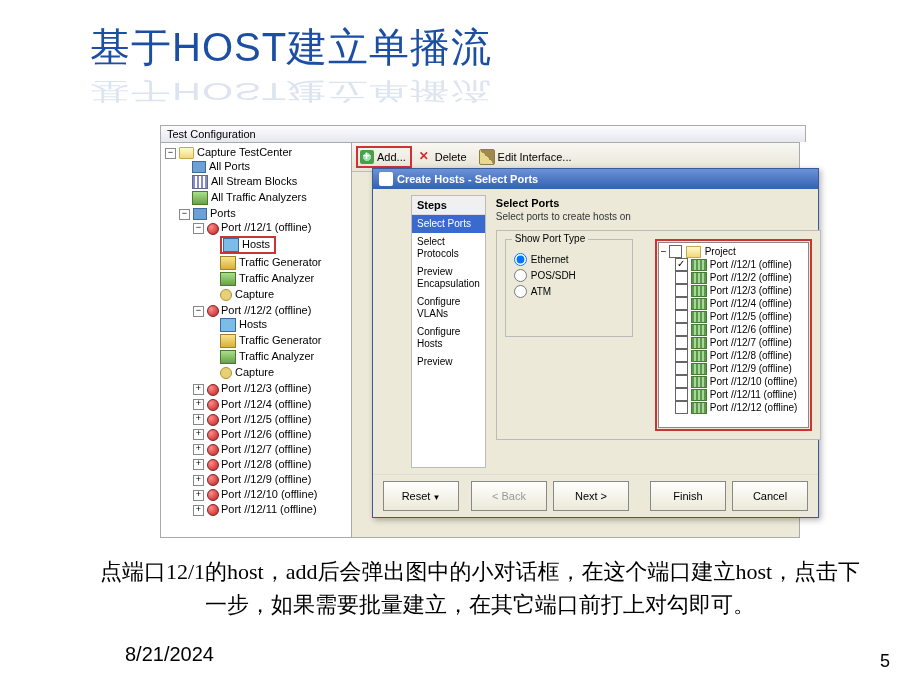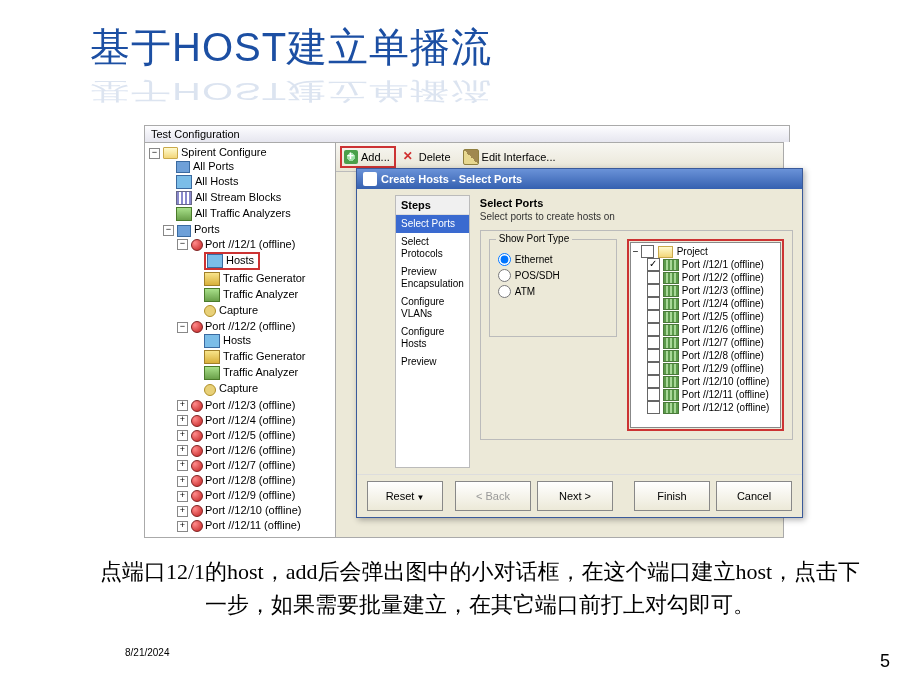--- a/index.html
+++ b/index.html
@@ -24,21 +24,21 @@
   .slide-title .reflect {
     position: absolute;
     left: 90px;
     top: 64px;
     transform: scaleY(-0.6);
     opacity: 0.15;
     pointer-events: none;
   }
   .app-area {
     position: absolute;
-    left: 144px;
+    left: 160px;
     top: 125px;
     width: 724px;
     height: 420px;
   }
   .config-title {
     background: linear-gradient(#fdfdff, #e6e6ef);
     border: 1px solid #aaa;
     border-bottom: none;
     padding: 2px 6px;
     font-size: 11px;
@@ -140,21 +140,21 @@
   .steps-hd { background:#f0f0f0; font-weight:bold; padding:3px 5px; border-bottom:1px solid #ddd;}
   .steps-list div { padding: 3px 5px; line-height:1.2; font-size:10px;}
   .steps-list .sel { background:#3a6ad0; color:#fff; }
   .content { flex:1; padding: 8px 10px 6px 4px; position:relative;}
   .content h4 { margin:0 0 2px 0; font-size:11px; font-weight:bold;}
   .content .sub { font-size:10px; color:#333; margin-bottom:8px;}
   .groupbox { border:1px solid #bbb; padding: 10px 8px 8px 8px; position:relative;}
   .groupbox .gtitle { position:absolute; top:-7px; left:6px; background:#ece9d8; padding:0 3px; font-size:10px;}
   .radio-row { display:flex; align-items:center; gap:4px; margin:3px 0; font-size:10px;}
   .radio-row input { margin:0;}
-  .port-sel { display:flex; gap:10px; border:1px solid #bbb; padding:8px; background:#ece9d8;}
+  .port-sel { display:flex; gap:22px; border:1px solid #bbb; padding:8px; background:#ece9d8;}
   .port-tree-wrap { border: 2px solid #cc3333; padding:1px;}
   .port-tree {
     width: 145px; height: 180px; background:#fff; border:1px solid #888; padding:2px; overflow:hidden; font-size:10px;
   }
   .port-tree .prow { display:flex; align-items:center; gap:2px; padding:0; white-space:nowrap;}
   .cb { width:11px; height:11px; border:1px solid #666; background:#fff; display:inline-block; text-align:center; line-height:9px; font-size:10px;}
   .cb.ck::after { content:"✓"; color:#000; }
   .pico { display:inline-block; width:14px; height:10px; background: repeating-linear-gradient(90deg,#5a9a4a,#5a9a4a 2px,#a8d898 2px,#a8d898 4px); border:1px solid #4a7a3a; margin:0 1px;}
   .pfolder { display:inline-block; width:13px;height:10px; background:linear-gradient(#fffbcf,#f3d679); border:1px solid #caa94a; margin:0 2px;}
   .dlg-buttons {
@@ -182,23 +182,23 @@
     width: 780px;
     font-family: Liberation Serif, serif;
     font-size: 22px;
     line-height: 1.5;
     color: #000;
     text-align: center;
   }
   .slide-date {
     position:absolute;
     left: 125px;
-    bottom: 32px;
+    bottom: 24px;
     font-family: Arial;
-    font-size: 10px;
+    font-size: 20px;
   }
   .slide-num {
     position:absolute;
     right: 30px;
     bottom: 18px;
     font-family: Arial;
     font-size: 18px;
   }
 </style>
 </head>
@@ -208,24 +208,23 @@
   <span>基于HOST建立单播流</span>
   <span class="reflect">基于HOST建立单播流</span>
 </div>
 
 <div class="app-area">
   <div class="config-title">Test Configuration</div>
   <div class="main-pane">
 
     <div class="tree">
       <ul>
-        <li><span class="tgl">−</span><span class="ico ico-folder"></span><span>Spirent Configure</span>
+        <li><span class="tgl">−</span><span class="ico ico-folder"></span><span>Capture TestCenter</span>
           <ul>
             <li><span class="sp"></span><span class="ico ico-ports"></span><span>All Ports</span></li>
-            <li><span class="sp"></span><span class="ico ico-hosts"></span><span>All Hosts</span></li>
             <li><span class="sp"></span><span class="ico ico-stream"></span><span>All Stream Blocks</span></li>
             <li><span class="sp"></span><span class="ico ico-anlz"></span><span>All Traffic Analyzers</span></li>
             <li><span class="tgl">−</span><span class="ico ico-ports"></span><span>Ports</span>
               <ul>
                 <li><span class="tgl">−</span><span class="status-dot dot-red"></span><span>Port //12/1 (offline)</span>
                   <ul>
                     <li><span class="sp"></span><span class="hosts-hl"><span class="ico ico-hosts"></span><span>Hosts</span></span></li>
                     <li><span class="sp"></span><span class="ico ico-gen"></span><span>Traffic Generator</span></li>
                     <li><span class="sp"></span><span class="ico ico-anlz"></span><span>Traffic Analyzer</span></li>
                     <li><span class="sp"></span><span class="ico ico-cap"></span><span>Capture</span></li>

